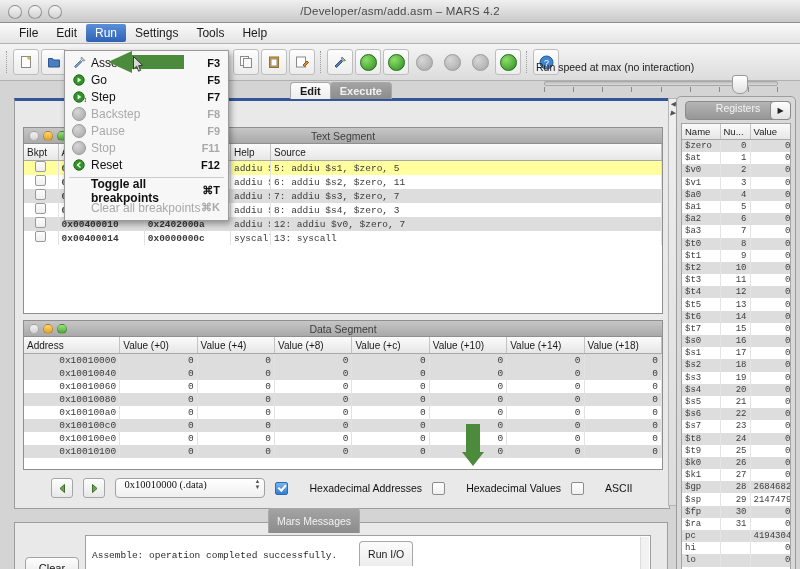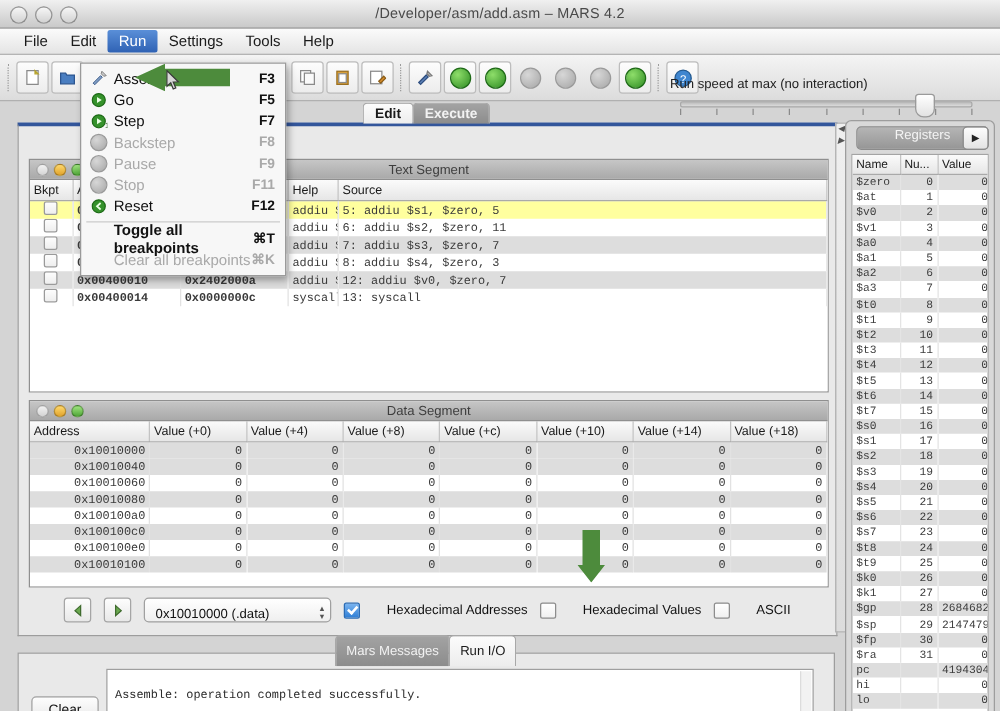--- a/index.html
+++ b/index.html
@@ -127,22 +127,22 @@
   
   #data-seg{left:8px;top:219px;width:638px;height:148px;}
   #data-seg .body{height:132px;overflow:hidden;background:#fff;}
 
   
   .ctrlrow{position:absolute;left:8px;bottom:6px;width:638px;height:28px;
            display:flex;align-items:center;justify-content:center;gap:10px;}
   .navbtn{width:20px;height:18px;border:1px solid #a5a5a5;border-radius:3px;
           background:linear-gradient(#fdfdfd,#e8e8e8);display:flex;align-items:center;justify-content:center;}
   .combo{width:136px;height:18px;border:1px solid #a0a0a0;border-radius:4px;
-         background:linear-gradient(#ffffff,#efefef);display:flex;align-items:flex-end;
-         padding:0 4px 0 8px;font-size:10.5px;color:#111;position:relative;}
+         background:linear-gradient(#ffffff,#efefef);display:flex;align-items:flex-start;
+         padding:0 4px 0 8px;font-size:10.5px;color:#111;position:relative;font-family:Liberation Serif, serif;}
   .combo .arrows{margin-left:auto;display:flex;flex-direction:column;gap:1px;color:#555;font-size:6px;line-height:5px;}
   .cbx{display:flex;align-items:center;gap:21px;font-size:10.5px;color:#111;}
   .box{width:11px;height:11px;border:1px solid #8d8d8d;border-radius:2px;
        background:linear-gradient(#ffffff,#f0f0f0);display:flex;align-items:center;justify-content:center;}
   .box.checked{background:linear-gradient(#7ab4f0,#2f7fd6);border-color:#2b6cb5;}
   .box.checked:after{content:"";display:block;width:3px;height:6px;border:solid #fff;
        border-width:0 2px 2px 0;transform:rotate(42deg) translate(0px,-1px);}
 
   
   .regpanel{position:absolute;left:676px;top:18px;width:118px;height:490px;
@@ -164,21 +164,21 @@
   .splitter{position:absolute;left:668px;top:20px;width:8px;height:406px;
             background:linear-gradient(#efefef,#dcdcdc);border:1px solid #b5b5b5;}
   .splitter i{display:block;font-size:7px;color:#555;text-align:center;line-height:9px;}
 
   
   .msgpanel{position:absolute;left:14px;top:430px;width:654px;height:130px;}
   .msg-tabs{position:absolute;left:254px;top:0;display:flex;z-index:3;}
   .msg-tab{height:16px;padding:4px 8px;font-size:10.5px;display:flex;align-items:center;
            border:1px solid #a8a8a8;border-bottom:none;border-radius:4px 4px 0 0;}
   .msg-tab.active{background:linear-gradient(#a3a3a3,#8c8c8c);color:#f2f2f2;}
-  .msg-tab.inactive{background:linear-gradient(#fcfcfc,#ededed);color:#1a1a1a;margin-left:-1px;}
+  .msg-tab.inactive{background:linear-gradient(#fcfcfc,#ededed);color:#1a1a1a;margin-left:-1px;margin-top:33px;}
   .msg-body{position:absolute;left:0;top:14px;width:652px;height:100px;
             background:#e9e9e9;border:1px solid #9d9d9d;}
   .clearbtn{position:absolute;left:10px;top:34px;width:52px;height:20px;border:1px solid #a3a3a3;
             border-radius:4px;background:linear-gradient(#fdfdfd,#e7e7e7);
             display:flex;align-items:center;justify-content:center;font-size:11px;color:#111;}
   .msg-text{position:absolute;left:70px;top:12px;width:566px;height:76px;background:#fff;
             border:1px solid #9f9f9f;font-family:"Liberation Mono", monospace;font-size:9.5px;
             color:#2a2a2a;padding:14px 6px 0 6px;box-sizing:border-box;}
   .msg-scroll{position:absolute;right:1px;top:1px;width:8px;height:74px;background:#f2f2f2;border-left:1px solid #dcdcdc;}
 

